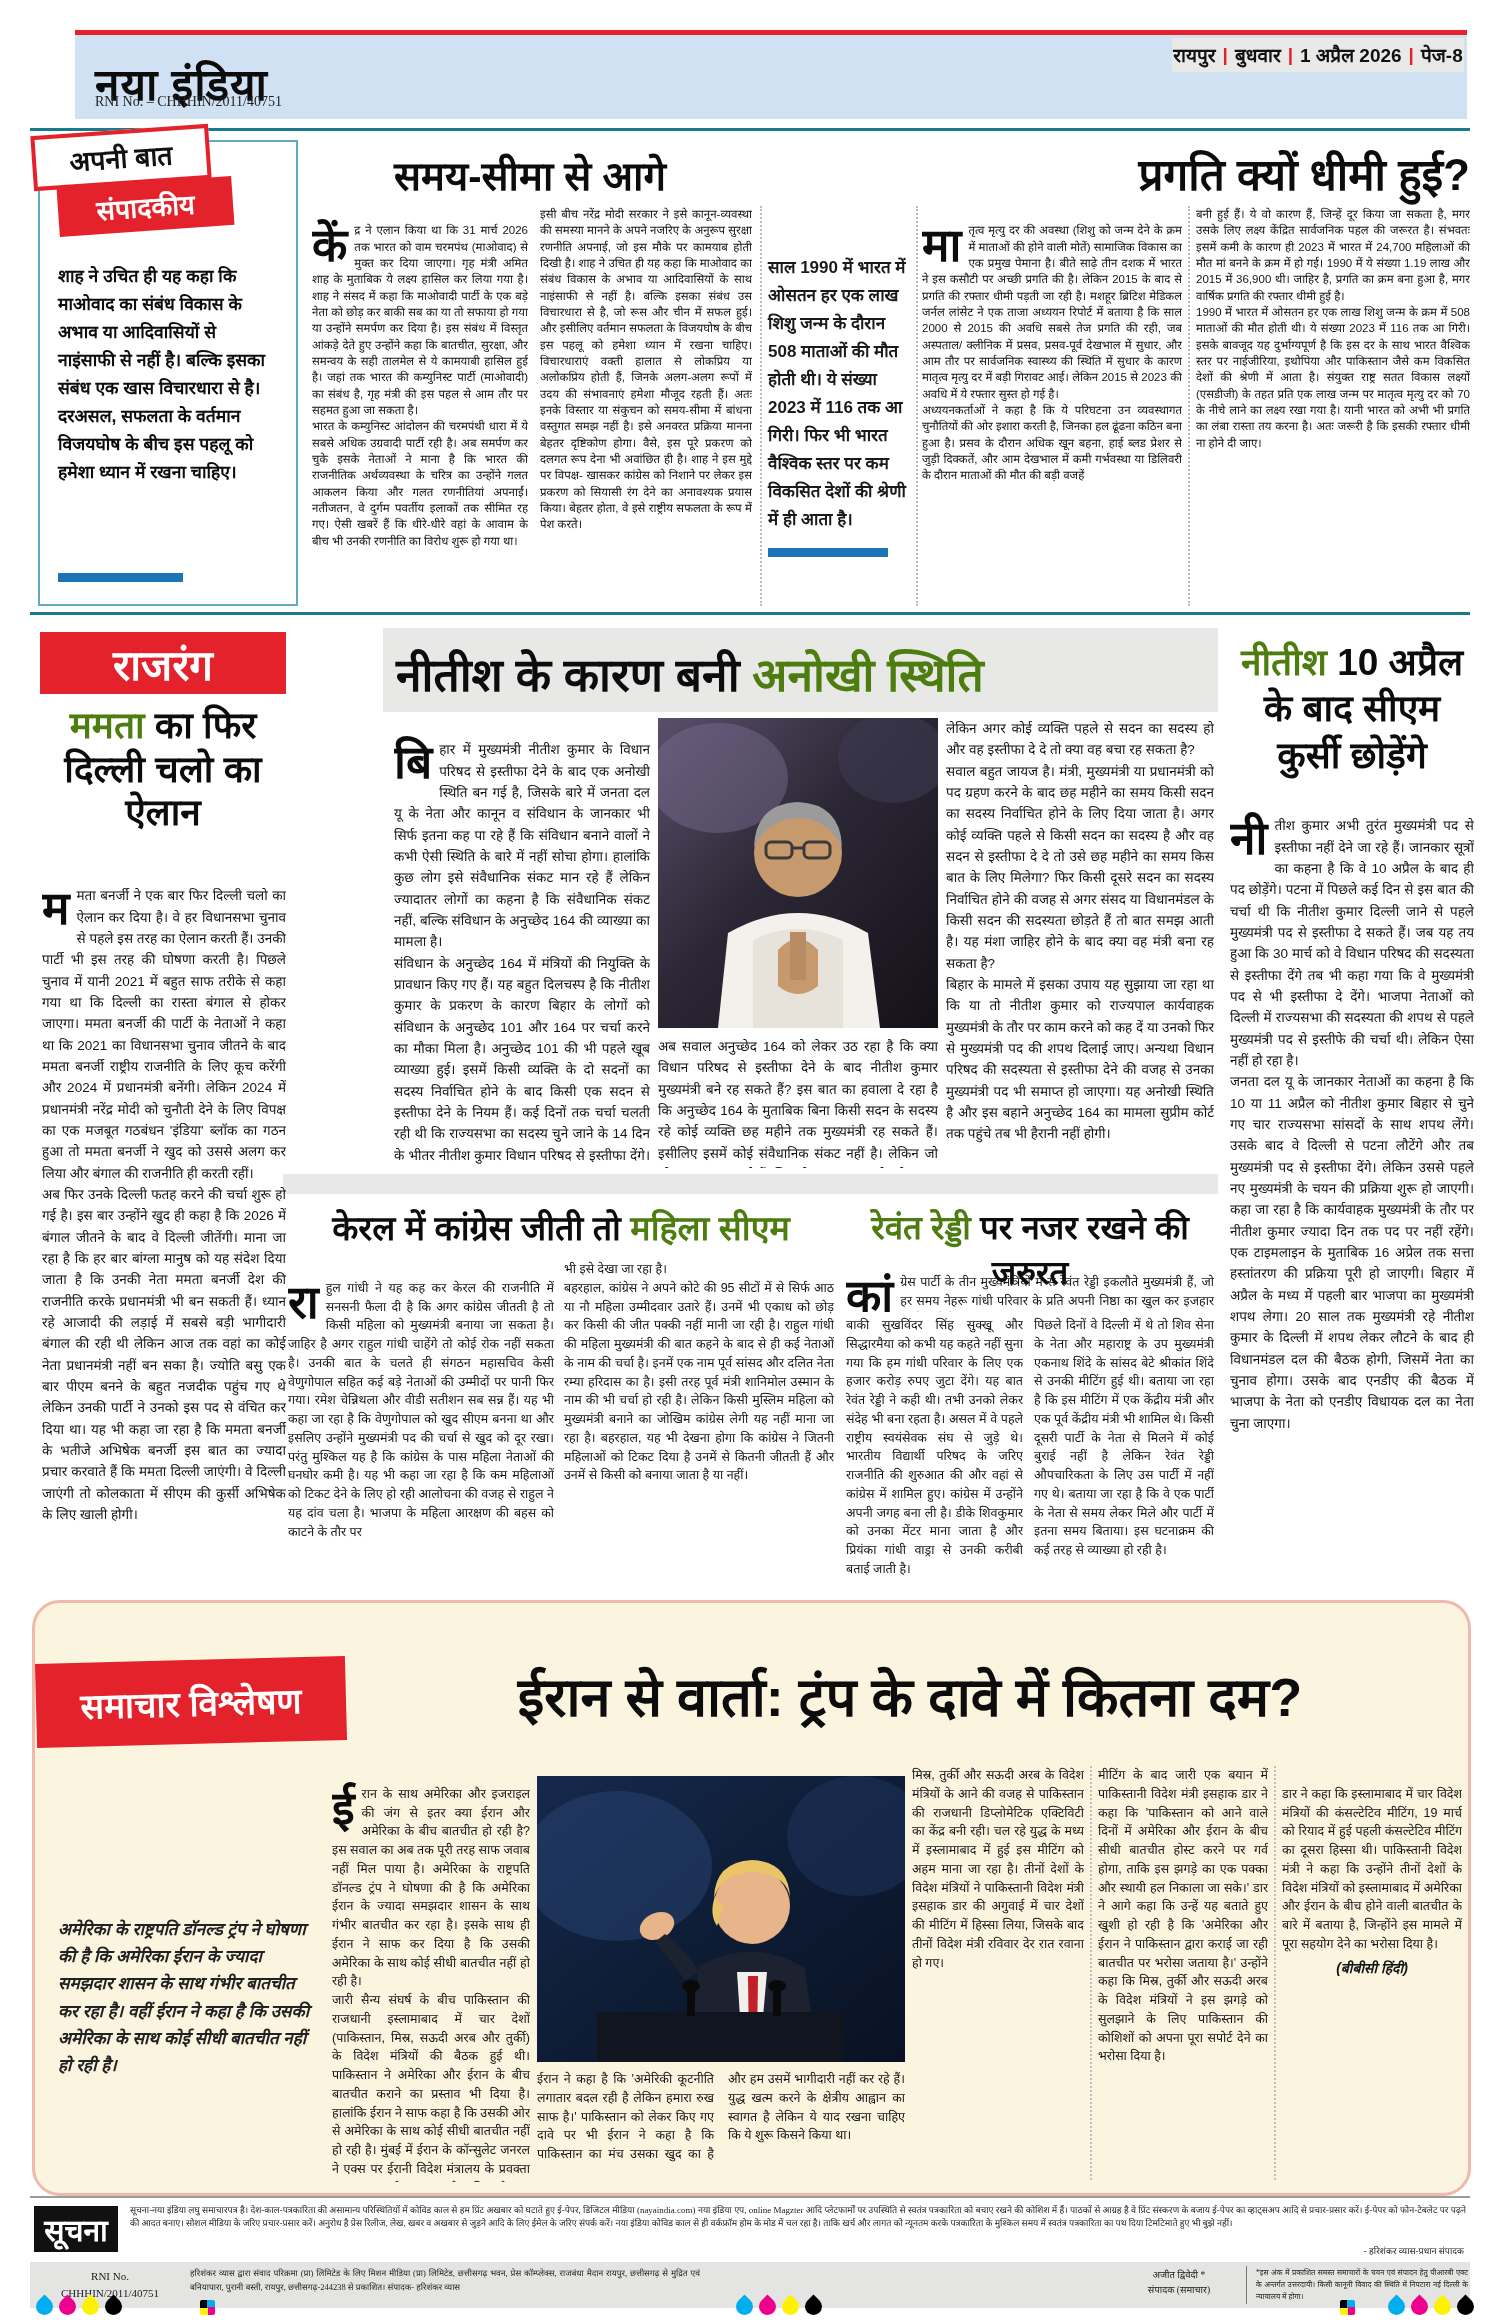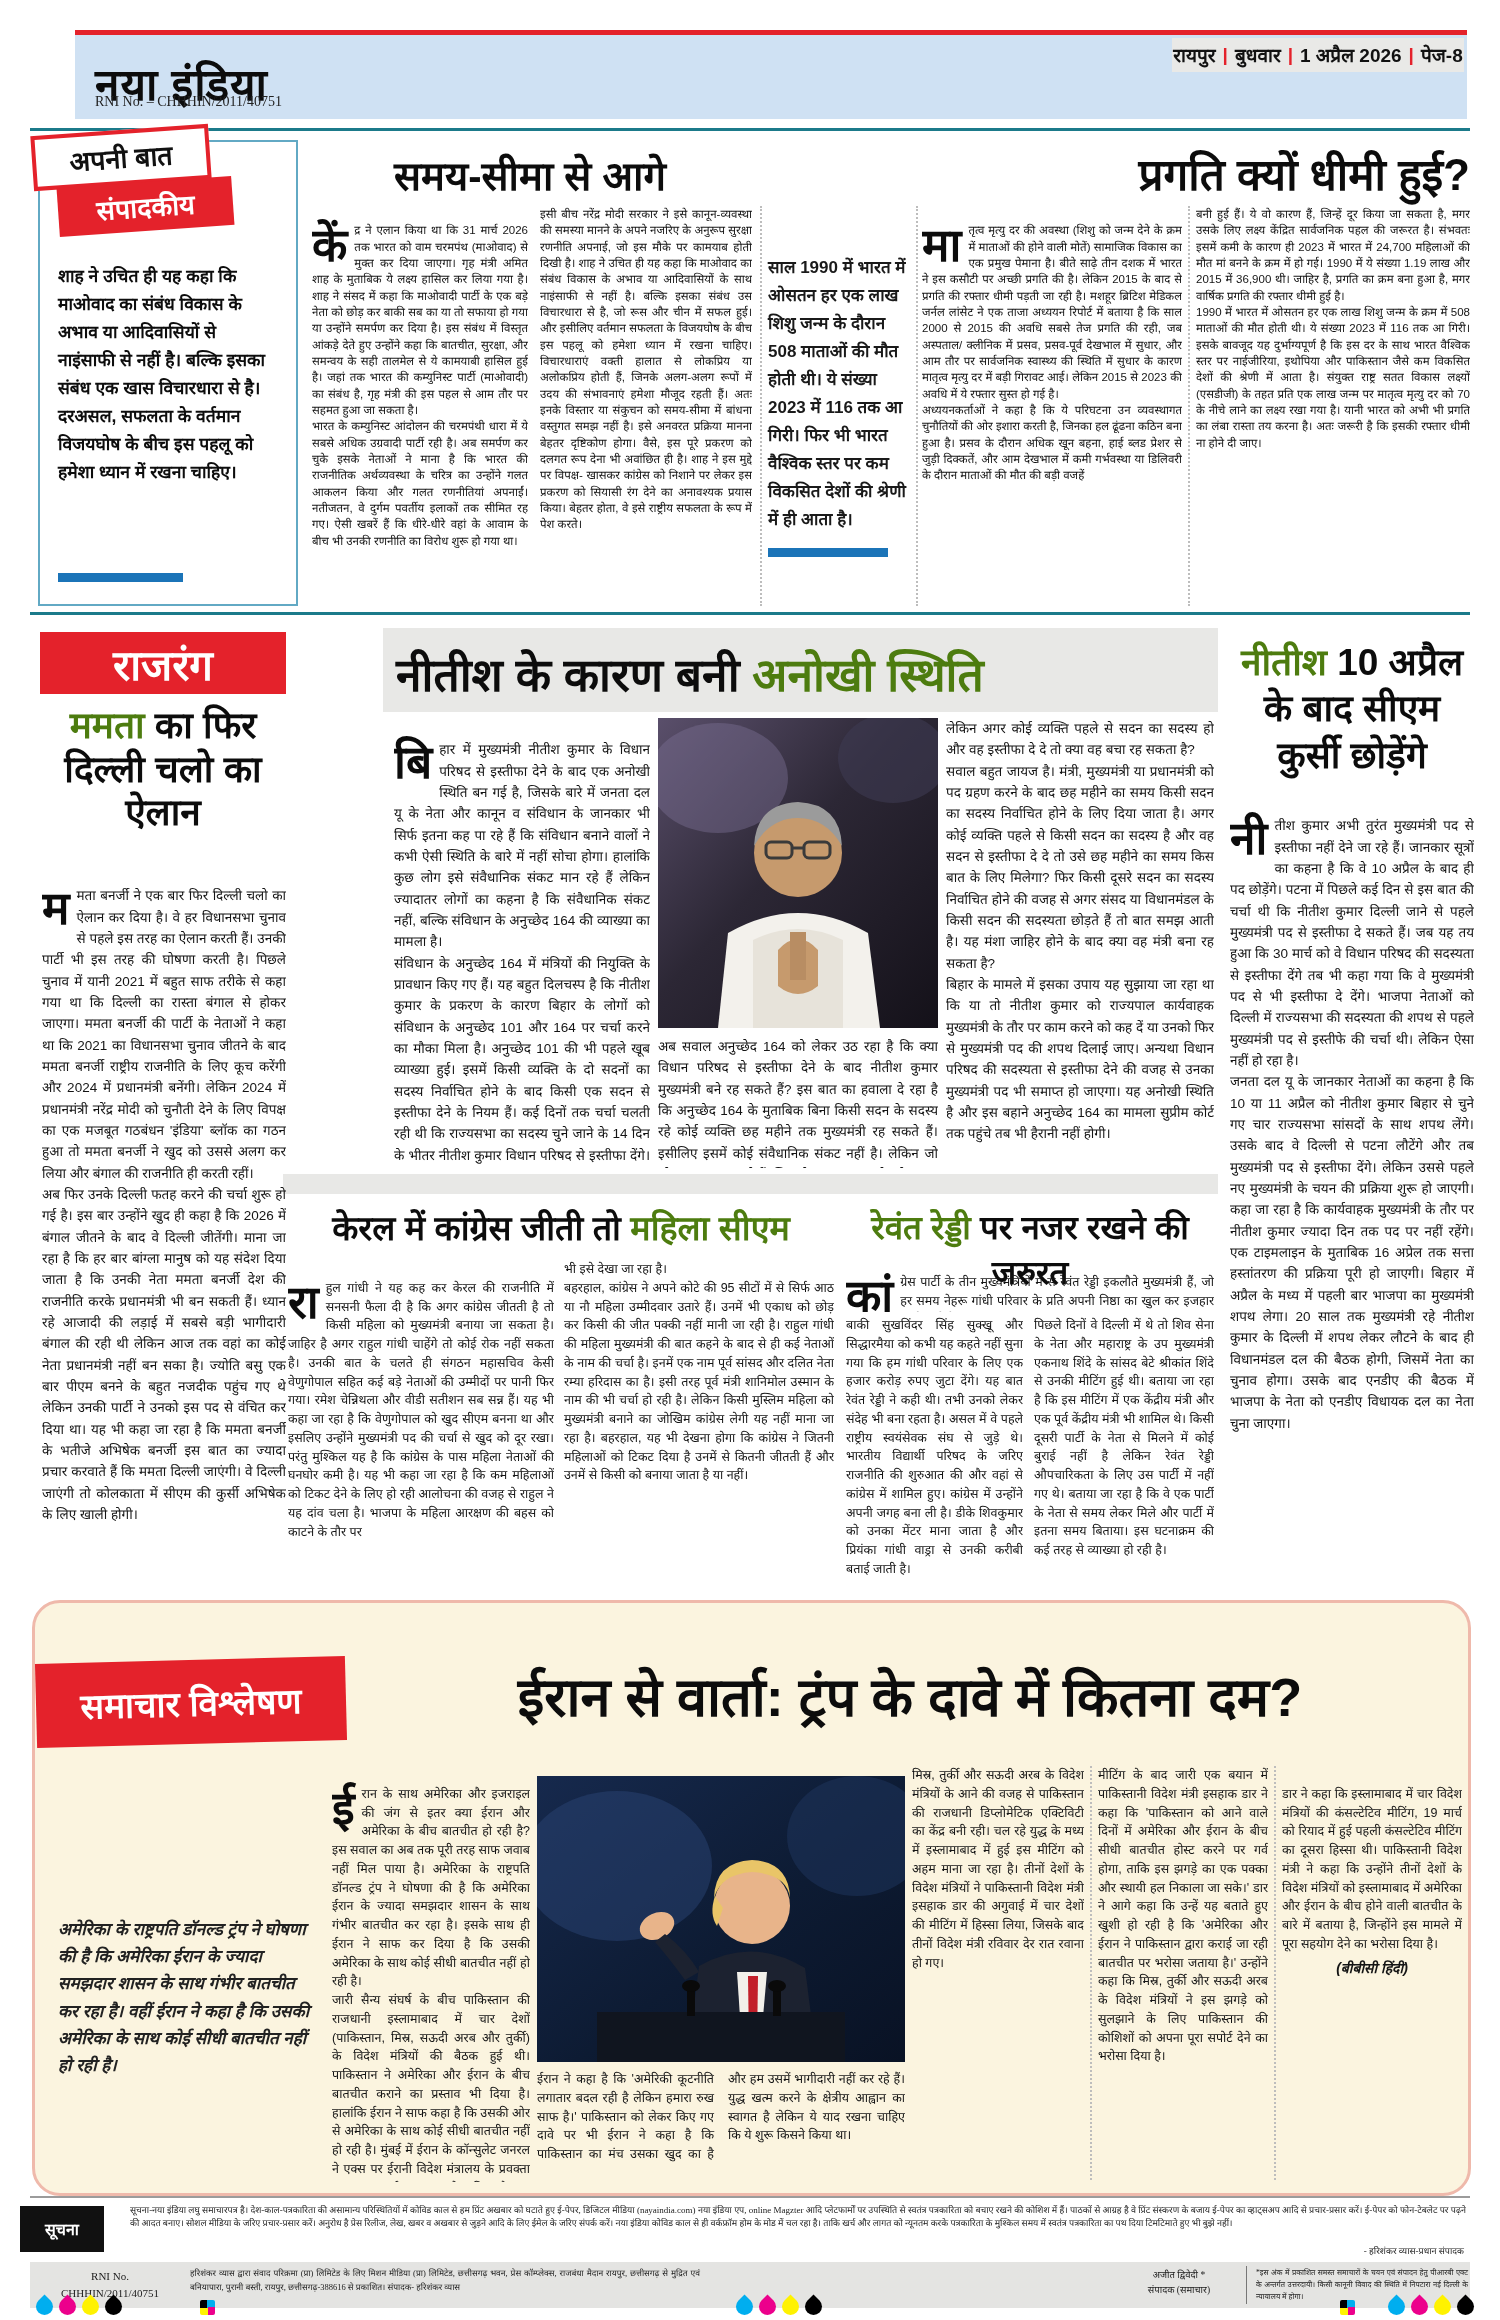--- a/index.html
+++ b/index.html
@@ -46,22 +46,22 @@
   .photo{position:absolute;overflow:hidden;background:#222;}
   .photo svg{display:block;}
   
   .cream{position:absolute;left:32px;top:1600px;width:1433px;height:590px;background:#fbf4df;border:3px solid #efb9ab;border-radius:28px;}
   .analysis-label{position:absolute;left:36px;top:1660px;width:310px;height:84px;background:#e4222b;color:#fff;
     display:flex;align-items:center;justify-content:center;font-size:35px;font-weight:800;transform:rotate(-1.5deg);}
   .iran-quote{position:absolute;left:58px;top:1916px;width:252px;font-size:17px;font-style:italic;font-weight:bold;line-height:1.6;color:#222;}
   .byline{font-weight:800;font-style:italic;text-align:center;font-size:14px;margin-top:4px;}
   
   .foot-rule{position:absolute;left:30px;top:2196px;width:1440px;height:2px;background:#9b9b9b;}
-  .suchna-box{position:absolute;left:20px;top:2206px;width:84px;height:46px;background:#111;color:#fff;
-    display:flex;align-items:center;justify-content:center;font-size:16px;font-weight:bold;}
+  .suchna-box{position:absolute;left:34px;top:2206px;width:84px;height:46px;background:#111;color:#fff;
+    display:flex;align-items:center;justify-content:center;font-size:30px;font-weight:bold;}
   .suchna-text{position:absolute;left:130px;top:2204px;width:1336px;height:52px;font-size:9px;line-height:1.45;
     text-align:justify;color:#222;overflow:hidden;font-family:"Liberation Serif","DejaVu Serif",serif;}
   .suchna-sign{position:absolute;right:36px;top:2244px;font-size:9px;color:#222;font-family:"Liberation Serif","DejaVu Serif",serif;}
   .bottom-strip{position:absolute;left:30px;top:2262px;width:1440px;height:46px;background:#e4e4e2;}
   .rni-cell{position:absolute;left:40px;top:2268px;width:140px;text-align:center;font-size:11px;line-height:1.5;
     font-family:"Liberation Serif","DejaVu Serif",serif;color:#222;}
   .printer-cell{position:absolute;left:190px;top:2267px;width:510px;font-size:8.5px;line-height:1.6;color:#222;
     font-family:"Liberation Serif","DejaVu Serif",serif;text-align:justify;}
   .editor-cell{position:absolute;left:1120px;top:2268px;width:118px;text-align:center;font-size:9.5px;line-height:1.6;color:#222;
     font-family:"Liberation Serif","DejaVu Serif",serif;}
@@ -252,21 +252,21 @@
   <div class="foot-rule"></div>
   <div class="suchna-box">सूचना</div>
   <div class="suchna-text">सूचना-नया इंडिया लघु समाचारपत्र है। देश-काल-पत्रकारिता की असामान्य परिस्थितियों में कोविड काल से हम प्रिंट अखबार को घटाते हुए ई-पेपर, डिजिटल मीडिया (nayaindia.com) नया इंडिया एप, online Magzter आदि प्लेटफार्मों पर उपस्थिति से स्वतंत्र पत्रकारिता को बचाए रखने की कोशिश में हैं। पाठकों से आग्रह है वे प्रिंट संस्करण के बजाय ई-पेपर का व्हाट्सअप आदि से प्रचार-प्रसार करें। ई-पेपर को फोन-टेबलेट पर पढ़ने की आदत बनाए। सोशल मीडिया के जरिए प्रचार-प्रसार करें। अनुरोध है प्रेस रिलीज, लेख, खबर व अखबार से जुड़ने आदि के लिए ईमेल के जरिए संपर्क करें। नया इंडिया कोविड काल से ही वर्कफ्रॉम होम के मोड में चल रहा है। ताकि खर्च और लागत को न्यूनतम करके पत्रकारिता के मुश्किल समय में स्वतंत्र पत्रकारिता का पथ दिया टिमटिमाते हुए भी बुझे नहीं।</div>
   <div class="suchna-sign">- हरिशंकर व्यास-प्रधान संपादक</div>
 
   <div class="bottom-strip"></div>
   <div class="rni-cell">
     <div>RNI No.</div>
     <div>CHHHIN/2011/40751</div>
   </div>
-  <div class="printer-cell">हरिशंकर व्यास द्वारा संवाद परिक्रमा (प्रा) लिमिटेड के लिए मिशन मीडिया (प्रा) लिमिटेड, छत्तीसगढ़ भवन, प्रेस कॉम्प्लेक्स, राजबंधा मैदान रायपुर, छत्तीसगढ़ से मुद्रित एवं बनियापारा, पुरानी बस्ती, रायपुर, छत्तीसगढ़-388616 से प्रकाशित। संपादक- हरिशंकर व्यास</div>
+  <div class="printer-cell">हरिशंकर व्यास द्वारा संवाद परिक्रमा (प्रा) लिमिटेड के लिए मिशन मीडिया (प्रा) लिमिटेड, छत्तीसगढ़ भवन, प्रेस कॉम्प्लेक्स, राजबंधा मैदान रायपुर, छत्तीसगढ़ से मुद्रित एवं बनियापारा, पुरानी बस्ती, रायपुर, छत्तीसगढ़-244238 से प्रकाशित। संपादक- हरिशंकर व्यास</div>
   <div class="editor-cell">
     <div>अजीत द्विवेदी *</div>
     <div>संपादक (समाचार)</div>
   </div>
   <div class="vbar"></div>
   <div class="disclaimer-cell">*इस अंक में प्रकाशित समस्त समाचारों के चयन एवं संपादन हेतु पीआरबी एक्ट के अन्तर्गत उत्तरदायी। किसी कानूनी विवाद की स्थिति में निपटारा नई दिल्ली के न्यायालय में होगा।</div>
 
   <div class="drops" style="left:36px;top:2298px;">
     <span class="drop c"></span>
     <span class="drop m"></span>

